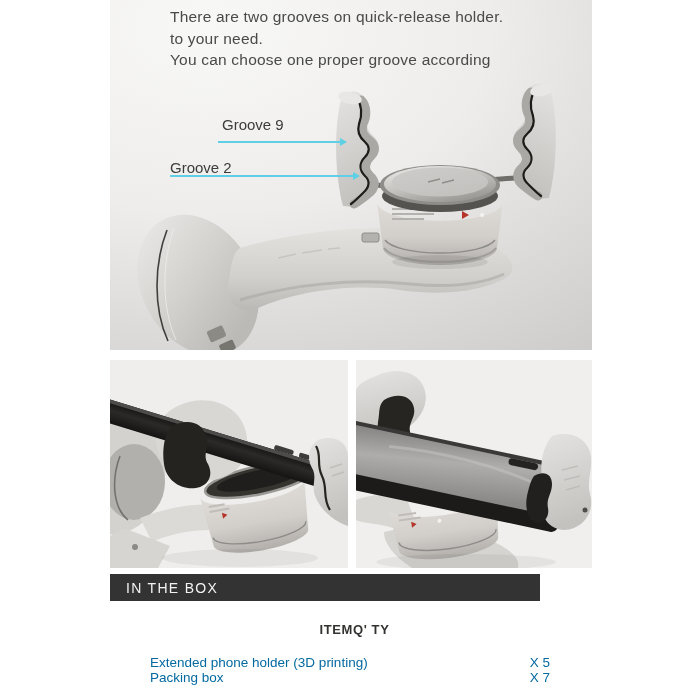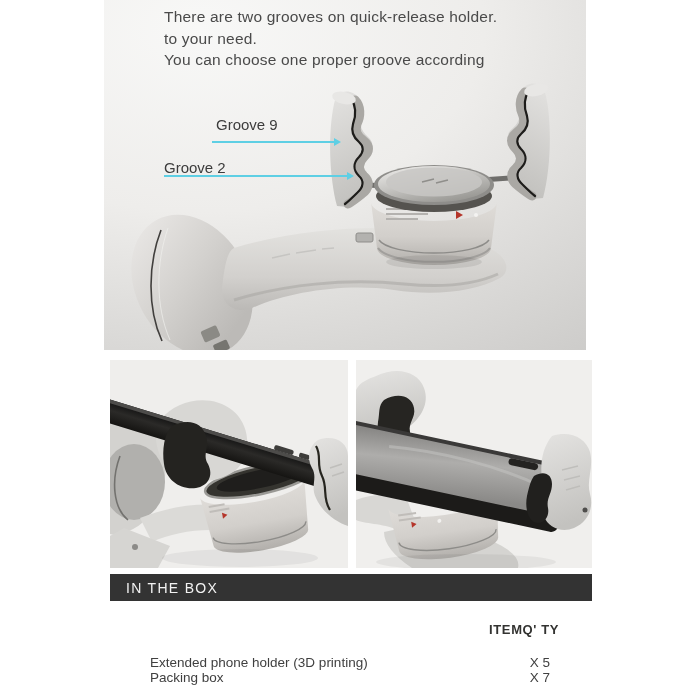--- a/index.html
+++ b/index.html
@@ -2,45 +2,45 @@
 <html><head>
 <meta charset="utf-8">
 <style>
   html,body{margin:0;padding:0;background:#ffffff;}
   .page{
     position:relative;width:700px;height:700px;background:#ffffff;
     font-family:"Liberation Sans",sans-serif;overflow:hidden;
   }
   
   .hero{
-    position:absolute;left:104px;top:0;width:482px;height:350px;
+    position:absolute;left:110px;top:0;width:482px;height:350px;
     background:radial-gradient(140% 125% at 20% 8%, #f8f8f7 0%, #eeedeb 42%, #dddcda 68%, #c9c8c6 100%);
   }
   .hero-svg{position:absolute;left:0;top:0;}
   .intro{position:absolute;left:60px;top:6px;font-size:15.5px;line-height:21.5px;color:#4a4a4a;letter-spacing:.2px;}
   .intro span{display:block;}
   .callout-label{position:absolute;font-size:15px;color:#3c3c3c;white-space:nowrap;}
   .c-line{position:absolute;height:2px;background:#5ecfe4;}
   .c-arrow{position:absolute;width:0;height:0;border-left:7px solid #5ecfe4;border-top:4px solid transparent;border-bottom:4px solid transparent;}
   
   .photo{position:absolute;top:360px;height:208px;background:#efeeec;overflow:hidden;}
   .photo-left{left:110px;width:238px;}
   .photo-right{left:356px;width:236px;background:#f0efed;}
   
   .banner{
-    position:absolute;left:110px;top:574px;width:482px;height:27px;background:#333333;
+    position:absolute;left:110px;top:574px;width:430px;height:27px;background:#333333;
     color:#f2f2f2;display:flex;align-items:center;padding-left:16px;box-sizing:border-box;
     font-size:14px;letter-spacing:1.3px;
   }
   
   .box-table{position:absolute;left:110px;top:616px;width:482px;box-sizing:border-box;}
-  .bt-head{display:flex;justify-content:flex-end;padding:6px 33px 0 40px;
+  .bt-head{display:flex;justify-content:center;padding:6px 33px 0 40px;
     font-weight:bold;font-size:13px;letter-spacing:.6px;color:#333331;}
   .bt-row{display:flex;justify-content:space-between;padding:0 42px 0 40px;
-    font-size:13.5px;color:#404040;}
+    font-size:13.5px;color:#0369a1;}
   .bt-row.r1{margin-top:18px;}
   .bt-row.r2{}
 </style>
 </head>
 <body>
 
 <div class="page">
 
   <section class="hero">
 

